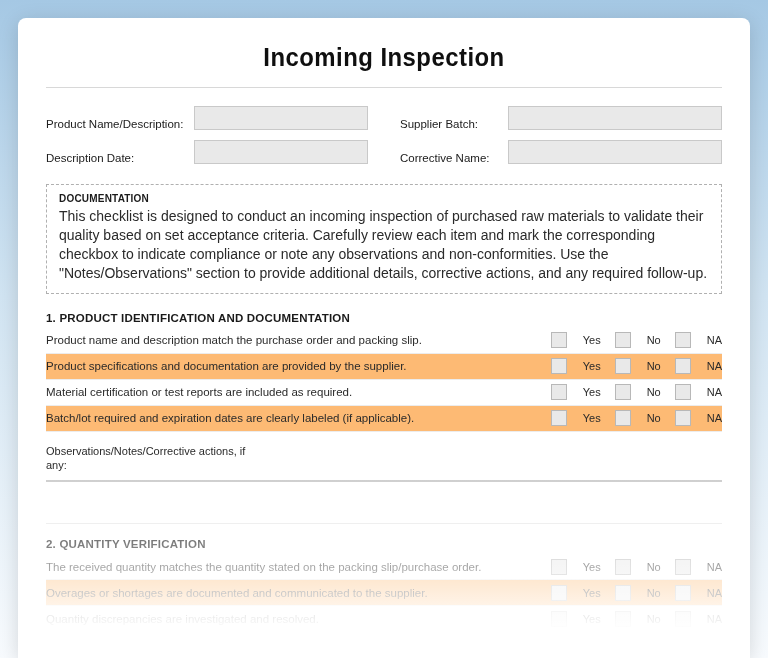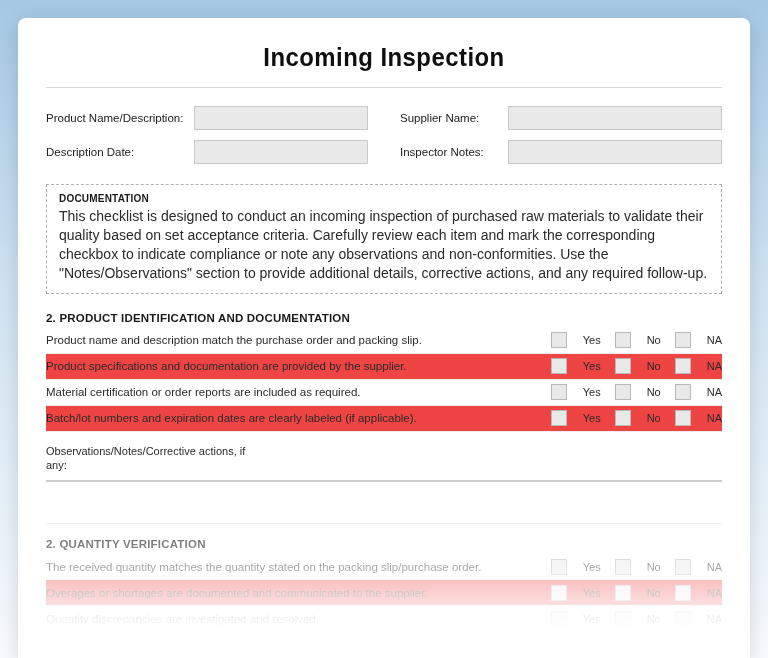--- a/index.html
+++ b/index.html
@@ -39,21 +39,21 @@
     margin-bottom: 14px;
   }
   .hr { border: none; border-top: 1px solid #d8d8d8; margin-bottom: 18px; }
   .header-grid {
     display: grid;
     grid-template-columns: 1fr 1fr;
     column-gap: 32px;
     row-gap: 10px;
     margin-bottom: 20px;
   }
-  .field-row { display: flex; align-items: center; }
+  .field-row { display: flex; align-items: flex-end; }
   .field-row label {
     font-size: 11.5px;
     color: #202020;
     white-space: nowrap;
     margin-right: 8px;
   }
   .field-row .input-box {
     flex: 1;
     height: 24px;
     background: #e9e9e9;
@@ -87,21 +87,21 @@
   }
   .check-row {
     display: flex;
     align-items: center;
     height: 26px;
     padding-left: 0;
     border-bottom: 1px solid #ececec;
     font-size: 11.5px;
     color: #2a2a2a;
   }
-  .check-row.zebra { background: #ef4444; }
+  .check-row.zebra { background: #fdba74; }
   .check-row .txt { flex: 1; padding-right: 8px; }
   .opts { display: flex; gap: 14px; }
   .opt { display: flex; align-items: center; gap: 16px; }
   .cbx {
     width: 13px; height: 13px;
     background: #e9e9e9;
     border: 1px solid #b8b8b8;
     display: inline-block;
   }
   .cbx.big { width: 16px; height: 16px; }
@@ -137,44 +137,44 @@
 
   <div class="header-grid">
     <div class="left">
       <div class="field-row">
         <label>Product Name/Description:</label>
         <span class="input-box"></span>
       </div>
     </div>
     <div class="right">
       <div class="field-row">
-        <label>Supplier Name:</label>
+        <label>Supplier Batch:</label>
         <span class="input-box"></span>
       </div>
     </div>
     <div class="left">
       <div class="field-row">
         <label>Description Date:</label>
         <span class="input-box"></span>
       </div>
     </div>
     <div class="right">
       <div class="field-row">
-        <label>Inspector Notes:</label>
+        <label>Corrective Name:</label>
         <span class="input-box"></span>
       </div>
     </div>
   </div>
 
   <div class="instructions-box">
     <div class="hd">DOCUMENTATION</div>
     <div class="body">This checklist is designed to conduct an incoming inspection of purchased raw materials to validate their quality based on set acceptance criteria. Carefully review each item and mark the corresponding checkbox to indicate compliance or note any observations and non-conformities. Use the "Notes/Observations" section to provide additional details, corrective actions, and any required follow-up.</div>
   </div>
 
-  <div class="section-title">2. PRODUCT IDENTIFICATION AND DOCUMENTATION</div>
+  <div class="section-title">1. PRODUCT IDENTIFICATION AND DOCUMENTATION</div>
 
   <div class="check-row">
     <span class="txt">Product name and description match the purchase order and packing slip.</span>
     <span class="opts">
       <span class="opt">
           <span class="cbx big"></span>
           <span class="lbl">Yes</span>
         </span>
       <span class="opt">
           <span class="cbx big"></span>
@@ -197,38 +197,38 @@
           <span class="cbx big"></span>
           <span class="lbl">No</span>
         </span>
       <span class="opt">
           <span class="cbx big"></span>
           <span class="lbl">NA</span>
         </span>
     </span>
   </div>
   <div class="check-row">
-    <span class="txt">Material certification or order reports are included as required.</span>
+    <span class="txt">Material certification or test reports are included as required.</span>
     <span class="opts">
       <span class="opt">
           <span class="cbx big"></span>
           <span class="lbl">Yes</span>
         </span>
       <span class="opt">
           <span class="cbx big"></span>
           <span class="lbl">No</span>
         </span>
       <span class="opt">
           <span class="cbx big"></span>
           <span class="lbl">NA</span>
         </span>
     </span>
   </div>
   <div class="check-row zebra">
-    <span class="txt">Batch/lot numbers and expiration dates are clearly labeled (if applicable).</span>
+    <span class="txt">Batch/lot required and expiration dates are clearly labeled (if applicable).</span>
     <span class="opts">
       <span class="opt">
           <span class="cbx big"></span>
           <span class="lbl">Yes</span>
         </span>
       <span class="opt">
           <span class="cbx big"></span>
           <span class="lbl">No</span>
         </span>
       <span class="opt">

